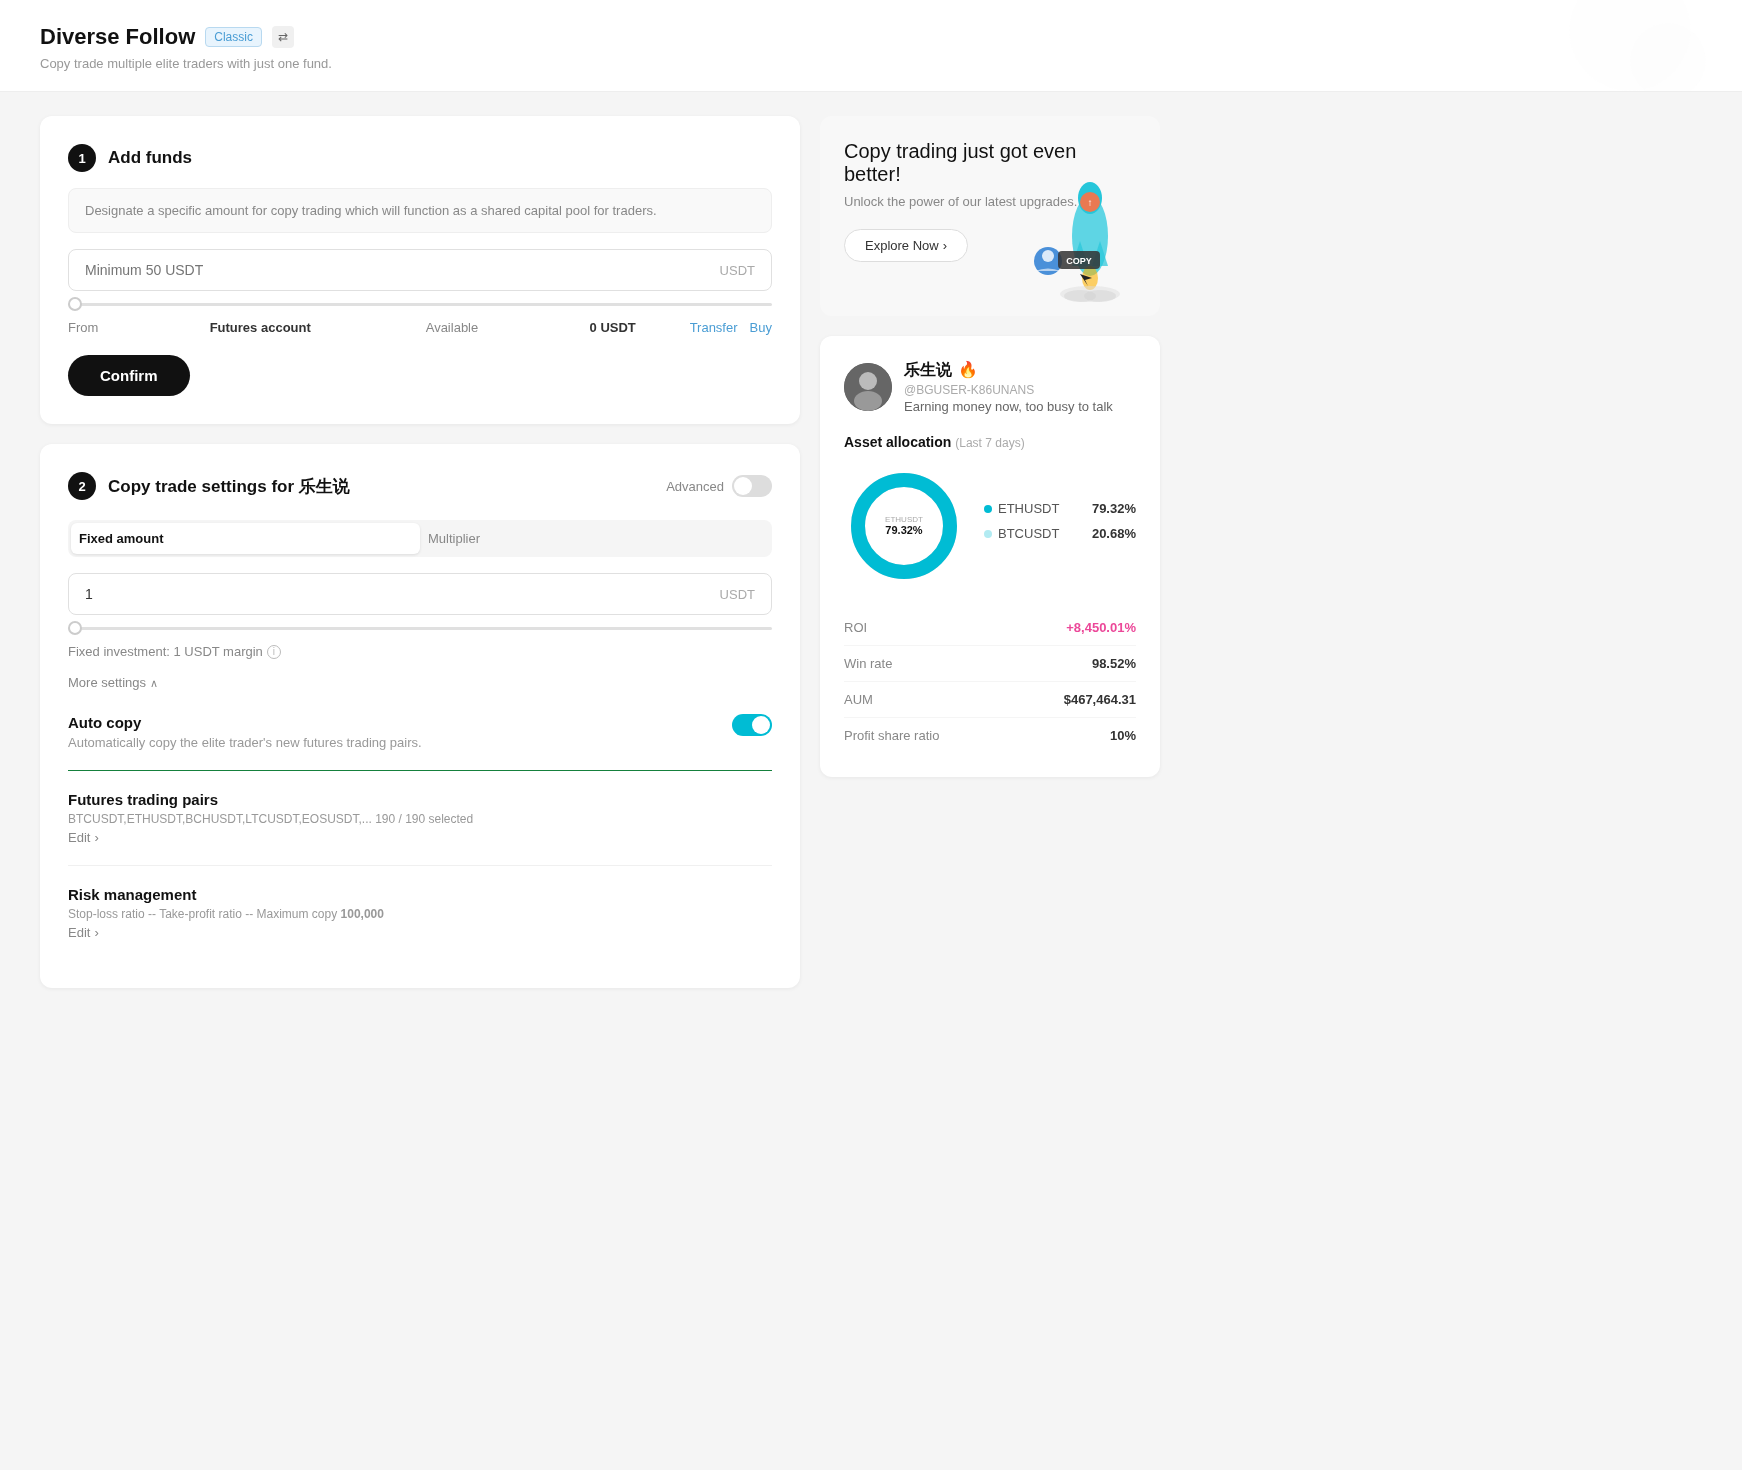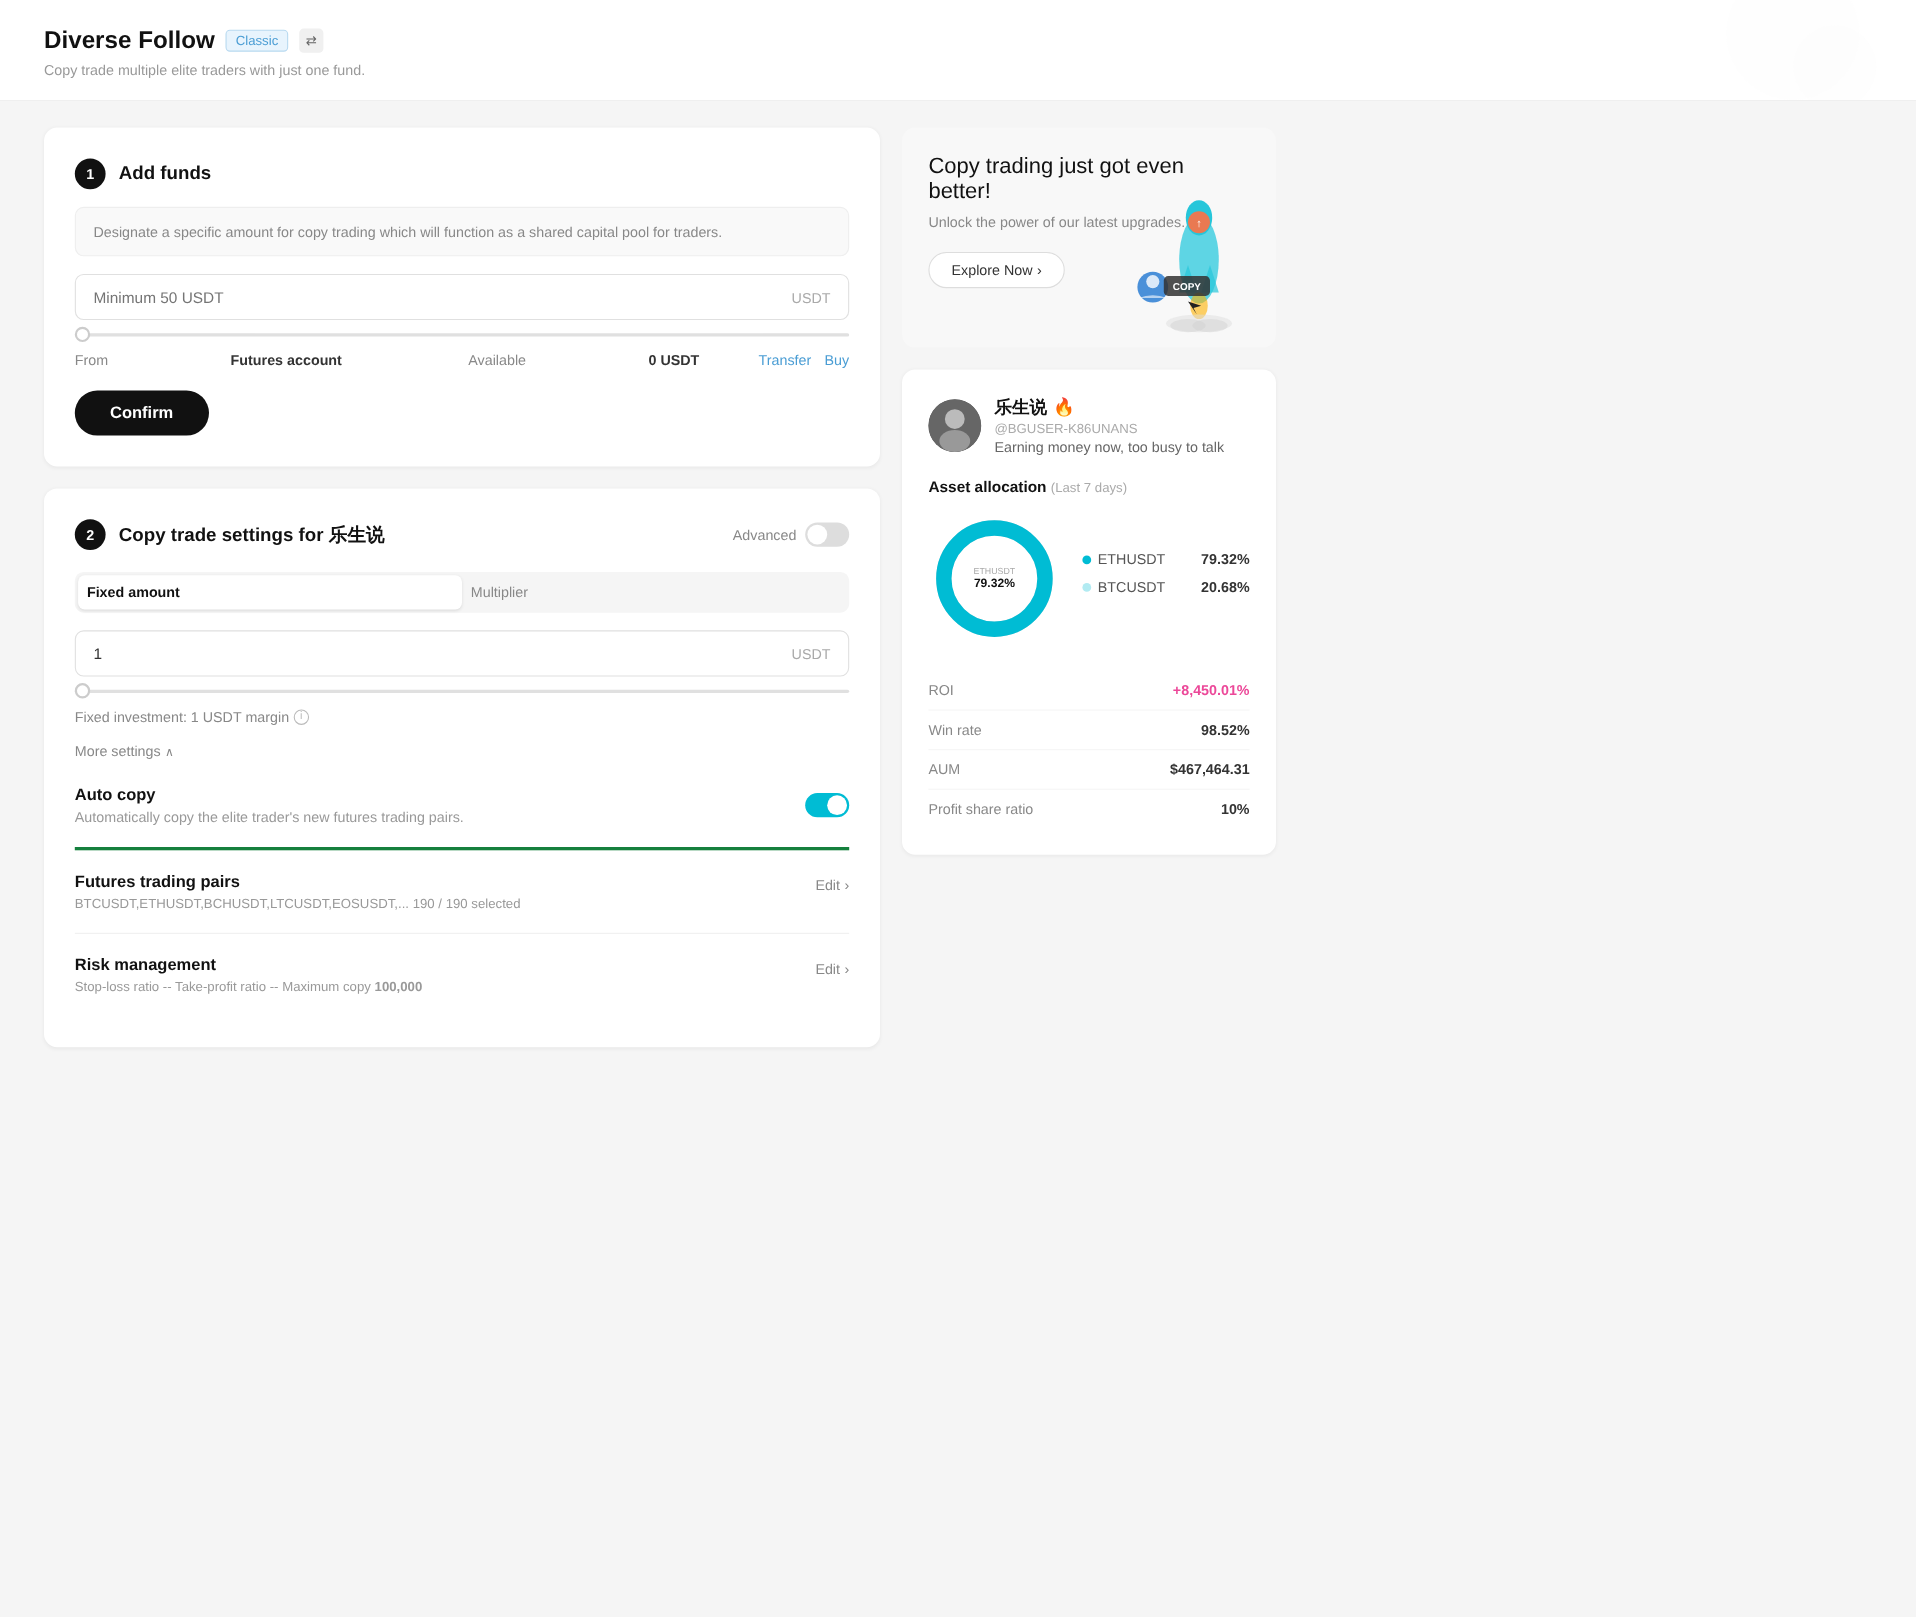--- a/index.html
+++ b/index.html
@@ -317,24 +317,24 @@
       cursor: pointer;
       display: flex;
       align-items: center;
       gap: 4px;
       margin-bottom: 24px;
     }
 
     
     .auto-copy-section {
       display: flex;
-      align-items: center;
+      align-items: flex-start;
       justify-content: space-between;
       padding-bottom: 20px;
-      border-bottom: 3px solid #15803d;
+      border-bottom: 1px solid #15803d;
       margin-bottom: 20px;
     }
     .auto-copy-title {
       font-size: 15px;
       font-weight: 700;
       color: #111;
       margin-bottom: 4px;
     }
     .auto-copy-desc {
       font-size: 13px;
@@ -342,20 +342,21 @@
     }
 
     
     .setting-row {
       display: flex;
       align-items: flex-start;
       justify-content: space-between;
       padding-bottom: 20px;
       border-bottom: 1px solid #f0f0f0;
       margin-bottom: 20px;
+      flex-direction: column;
     }
     .setting-row-content {}
     .setting-row-title {
       font-size: 15px;
       font-weight: 700;
       color: #111;
       margin-bottom: 4px;
     }
     .setting-row-desc {
       font-size: 12px;

